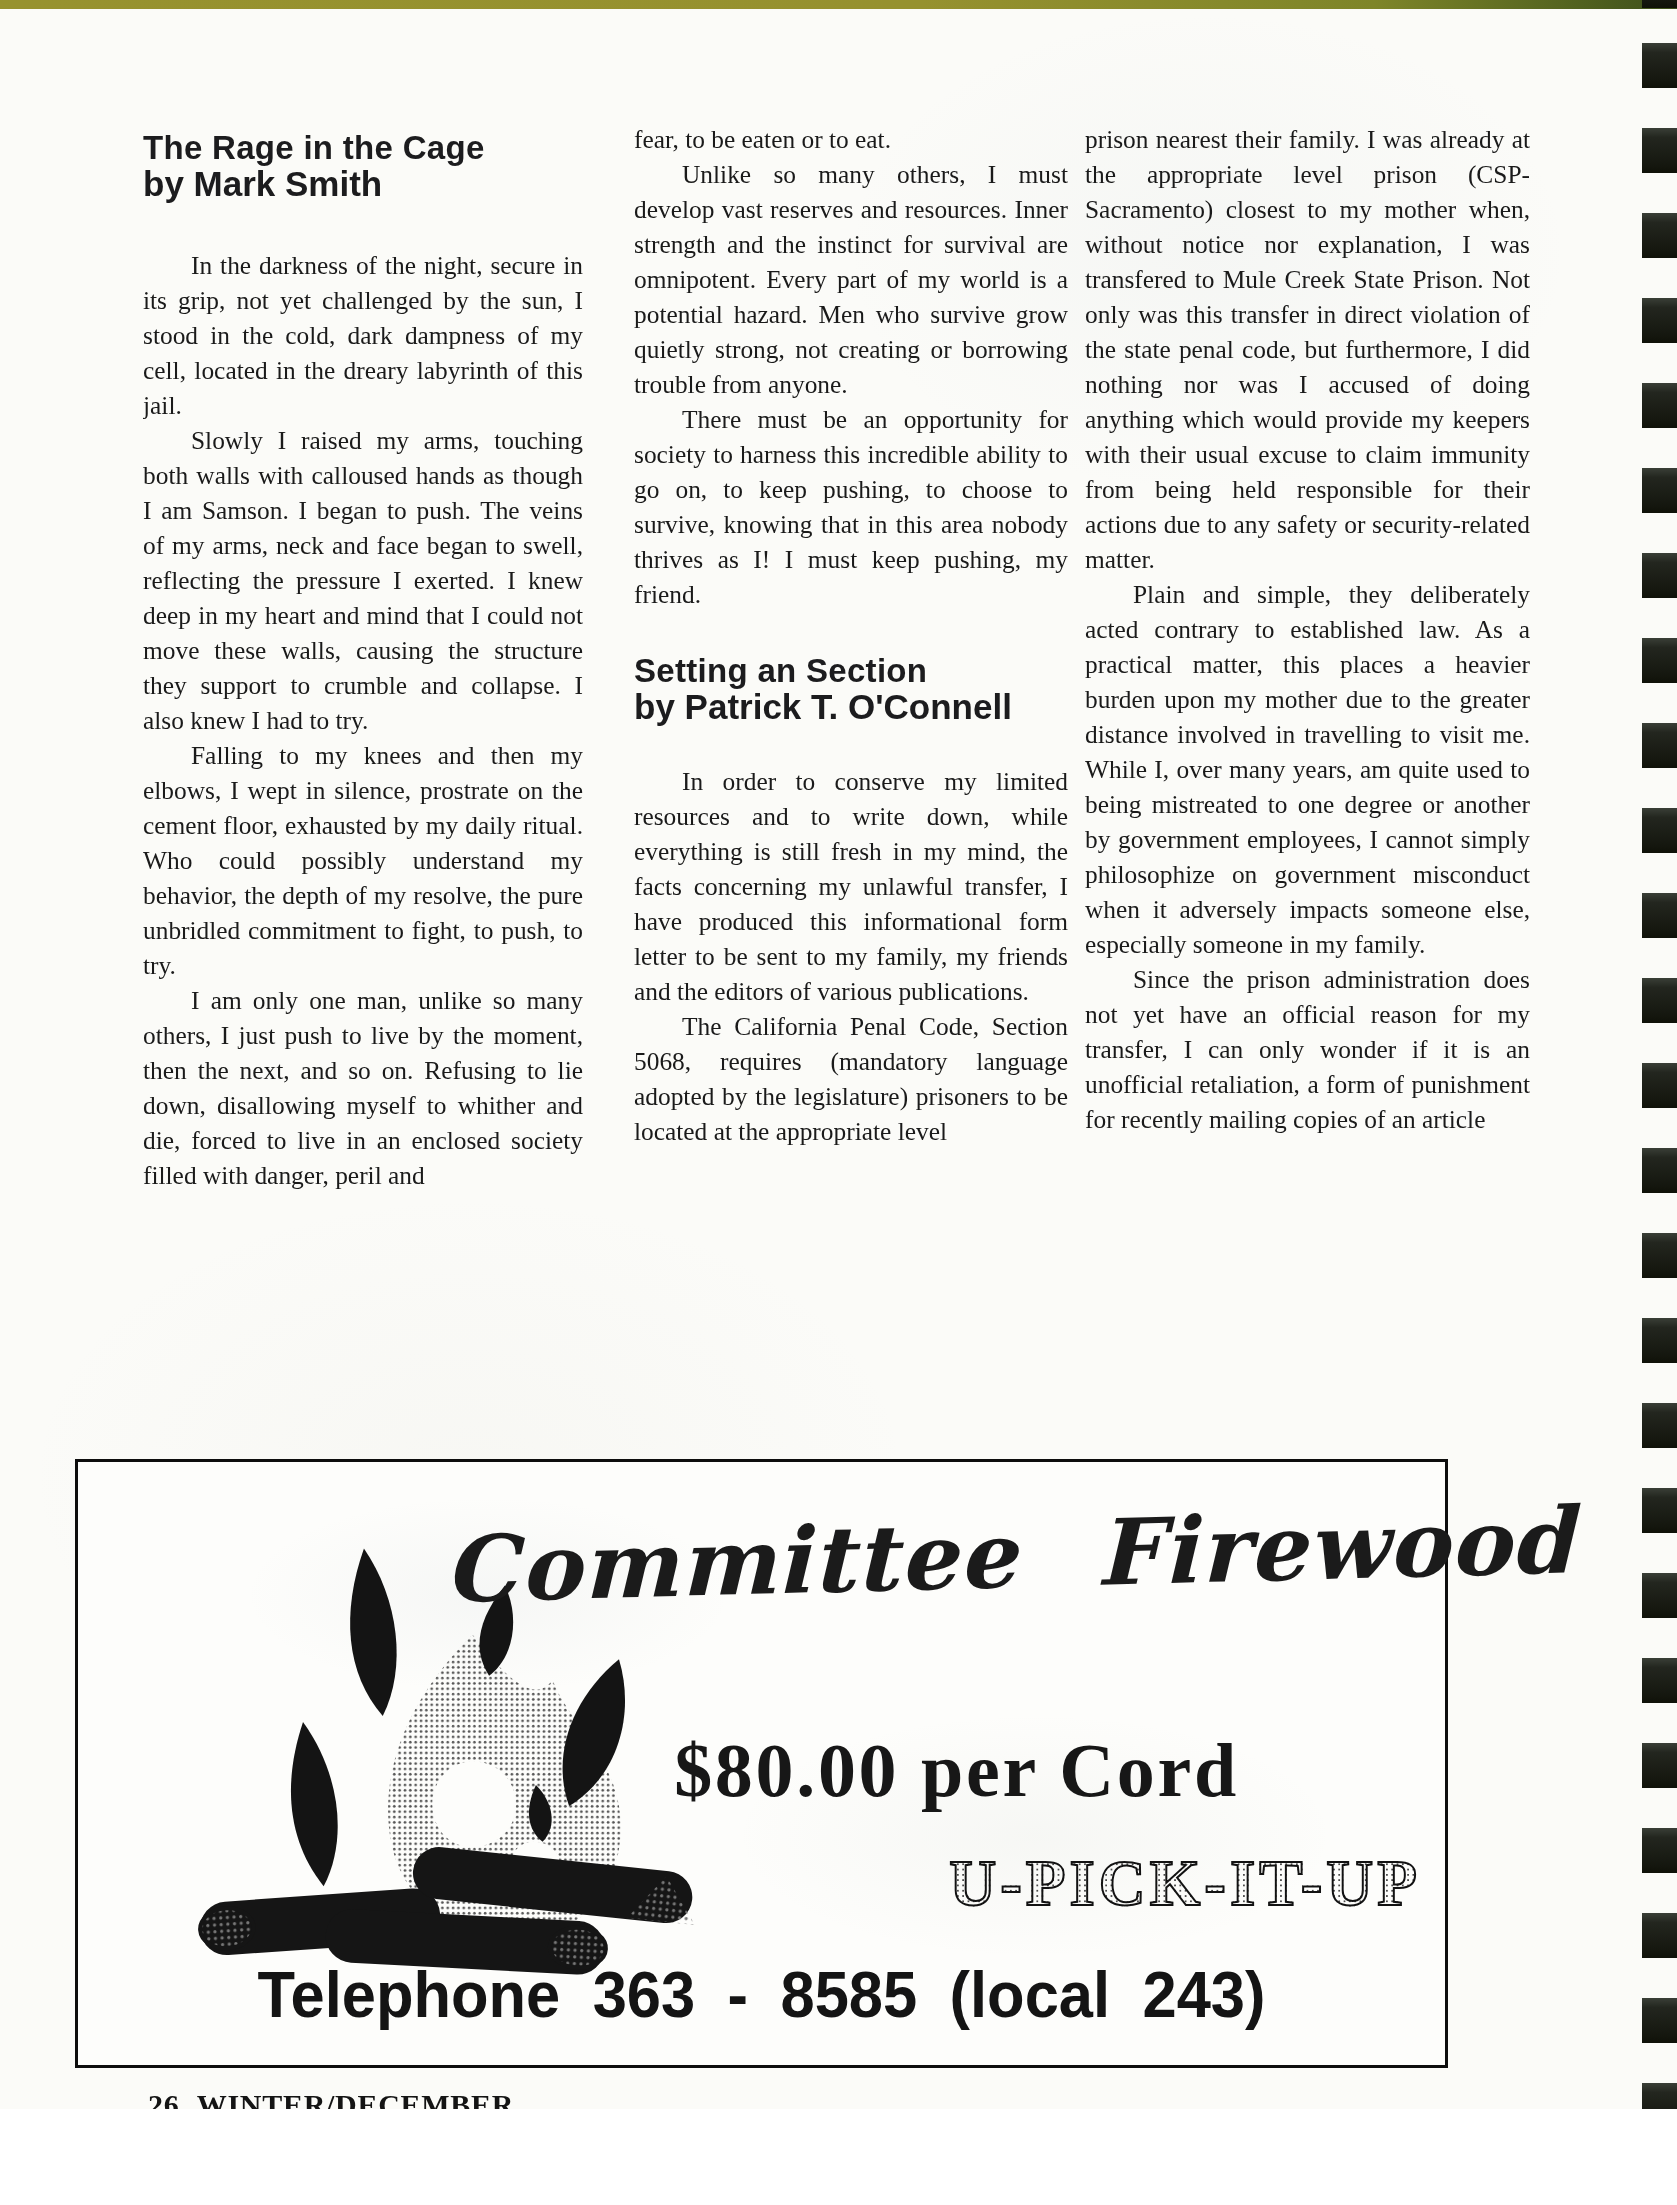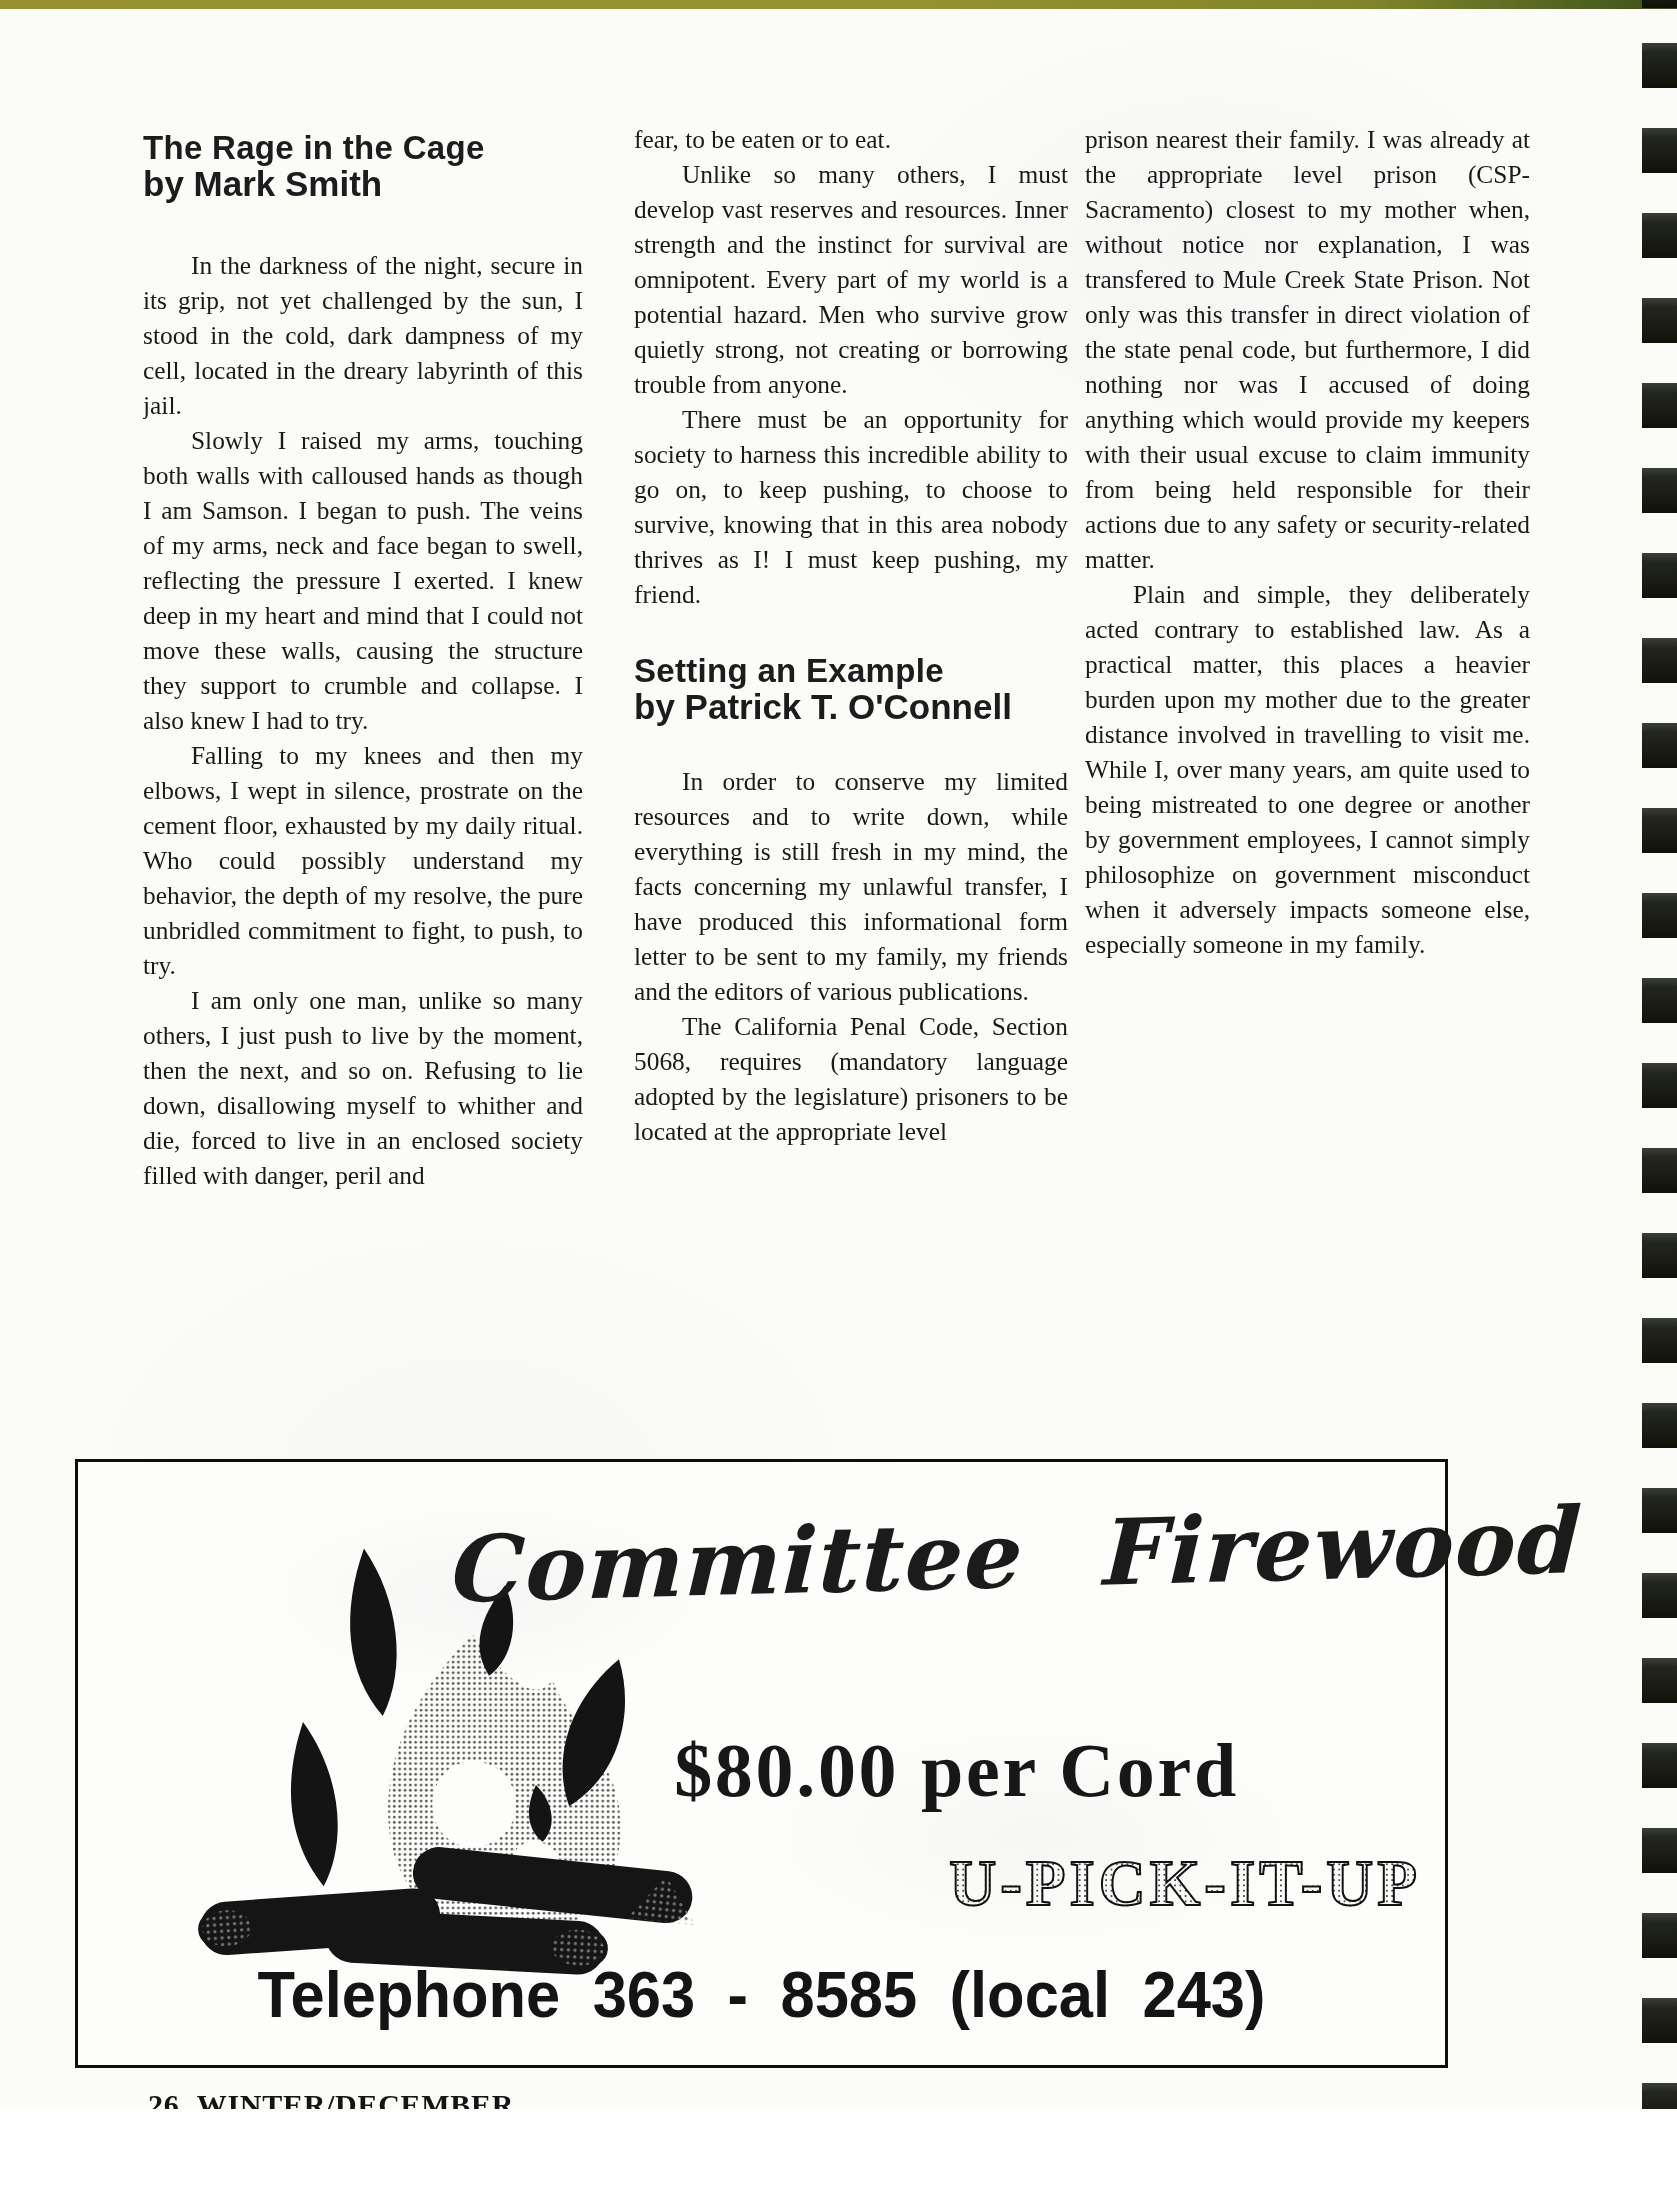--- a/index.html
+++ b/index.html
@@ -117,29 +117,30 @@
     <p class="indent first-body">In the darkness of the night, secure in its grip, not yet challenged by the sun, I stood in the cold, dark dampness of my cell, located in the dreary labyrinth of this jail.</p>
     <p class="indent">Slowly I raised my arms, touching both walls with calloused hands as though I am Samson. I began to push. The veins of my arms, neck and face began to swell, reflecting the pressure I exerted. I knew deep in my heart and mind that I could not move these walls, causing the structure they support to crumble and collapse. I also knew I had to try.</p>
     <p class="indent">Falling to my knees and then my elbows, I wept in silence, prostrate on the cement floor, exhausted by my daily ritual. Who could possibly understand my behavior, the depth of my resolve, the pure unbridled commitment to fight, to push, to try.</p>
     <p class="indent">I am only one man, unlike so many others, I just push to live by the moment, then the next, and so on. Refusing to lie down, disallowing myself to whither and die, forced to live in an enclosed society filled with danger, peril and</p>
   </div>
 
   <div class="col" id="col2">
     <p>fear, to be eaten or to eat.</p>
     <p class="indent">Unlike so many others, I must develop vast reserves and resources. Inner strength and the instinct for survival are omnipotent. Every part of my world is a potential hazard. Men who survive grow quietly strong, not creating or borrowing trouble from anyone.</p>
     <p class="indent">There must be an opportunity for society to harness this incredible ability to go on, to keep pushing, to choose to survive, knowing that in this area nobody thrives as I! I must keep pushing, my friend.</p>
-    <h1 class="article-title mid-title">Setting an Example</h1>
+    <h1 class="article-title mid-title">Setting an Section</h1>
     <div class="article-byline">by Patrick T. O'Connell</div>
     <p class="indent after-head">In order to conserve my limited resources and to write down, while everything is still fresh in my mind, the facts concerning my unlawful transfer, I have produced this informational form letter to be sent to my family, my friends and the editors of various publications.</p>
     <p class="indent">The California Penal Code, Section 5068, requires (mandatory language adopted by the legislature) prisoners to be located at the appropriate level</p>
   </div>
 
   <div class="col" id="col3">
     <p>prison nearest their family. I was already at the appropriate level prison (CSP-Sacramento) closest to my mother when, without notice nor explanation, I was transfered to Mule Creek State Prison. Not only was this transfer in direct violation of the state penal code, but furthermore, I did nothing nor was I accused of doing anything which would provide my keepers with their usual excuse to claim immunity from being held responsible for their actions due to any safety or security-related matter.</p>
     <p class="indent">Plain and simple, they deliberately acted contrary to established law. As a practical matter, this places a heavier burden upon my mother due to the greater distance involved in travelling to visit me. While I, over many years, am quite used to being mistreated to one degree or another by government employees, I cannot simply philosophize on government misconduct when it adversely impacts someone else, especially someone in my family.</p>
+    <p class="indent">Since the prison administration does not yet have an official reason for my transfer, I can only wonder if it is an unofficial retaliation, a form of punishment for recently mailing copies of an article</p>
   </div>
 
   <div class="ad-box">
 
     <svg class="campfire" viewBox="0 0 880 690" xmlns="http://www.w3.org/2000/svg">
       <defs>
         <pattern id="dotsGray" width="8" height="8" patternUnits="userSpaceOnUse">
           <circle cx="3" cy="3" r="2" fill="#555"></circle>
         </pattern>
         <pattern id="dotsLight" width="10" height="10" patternUnits="userSpaceOnUse">

